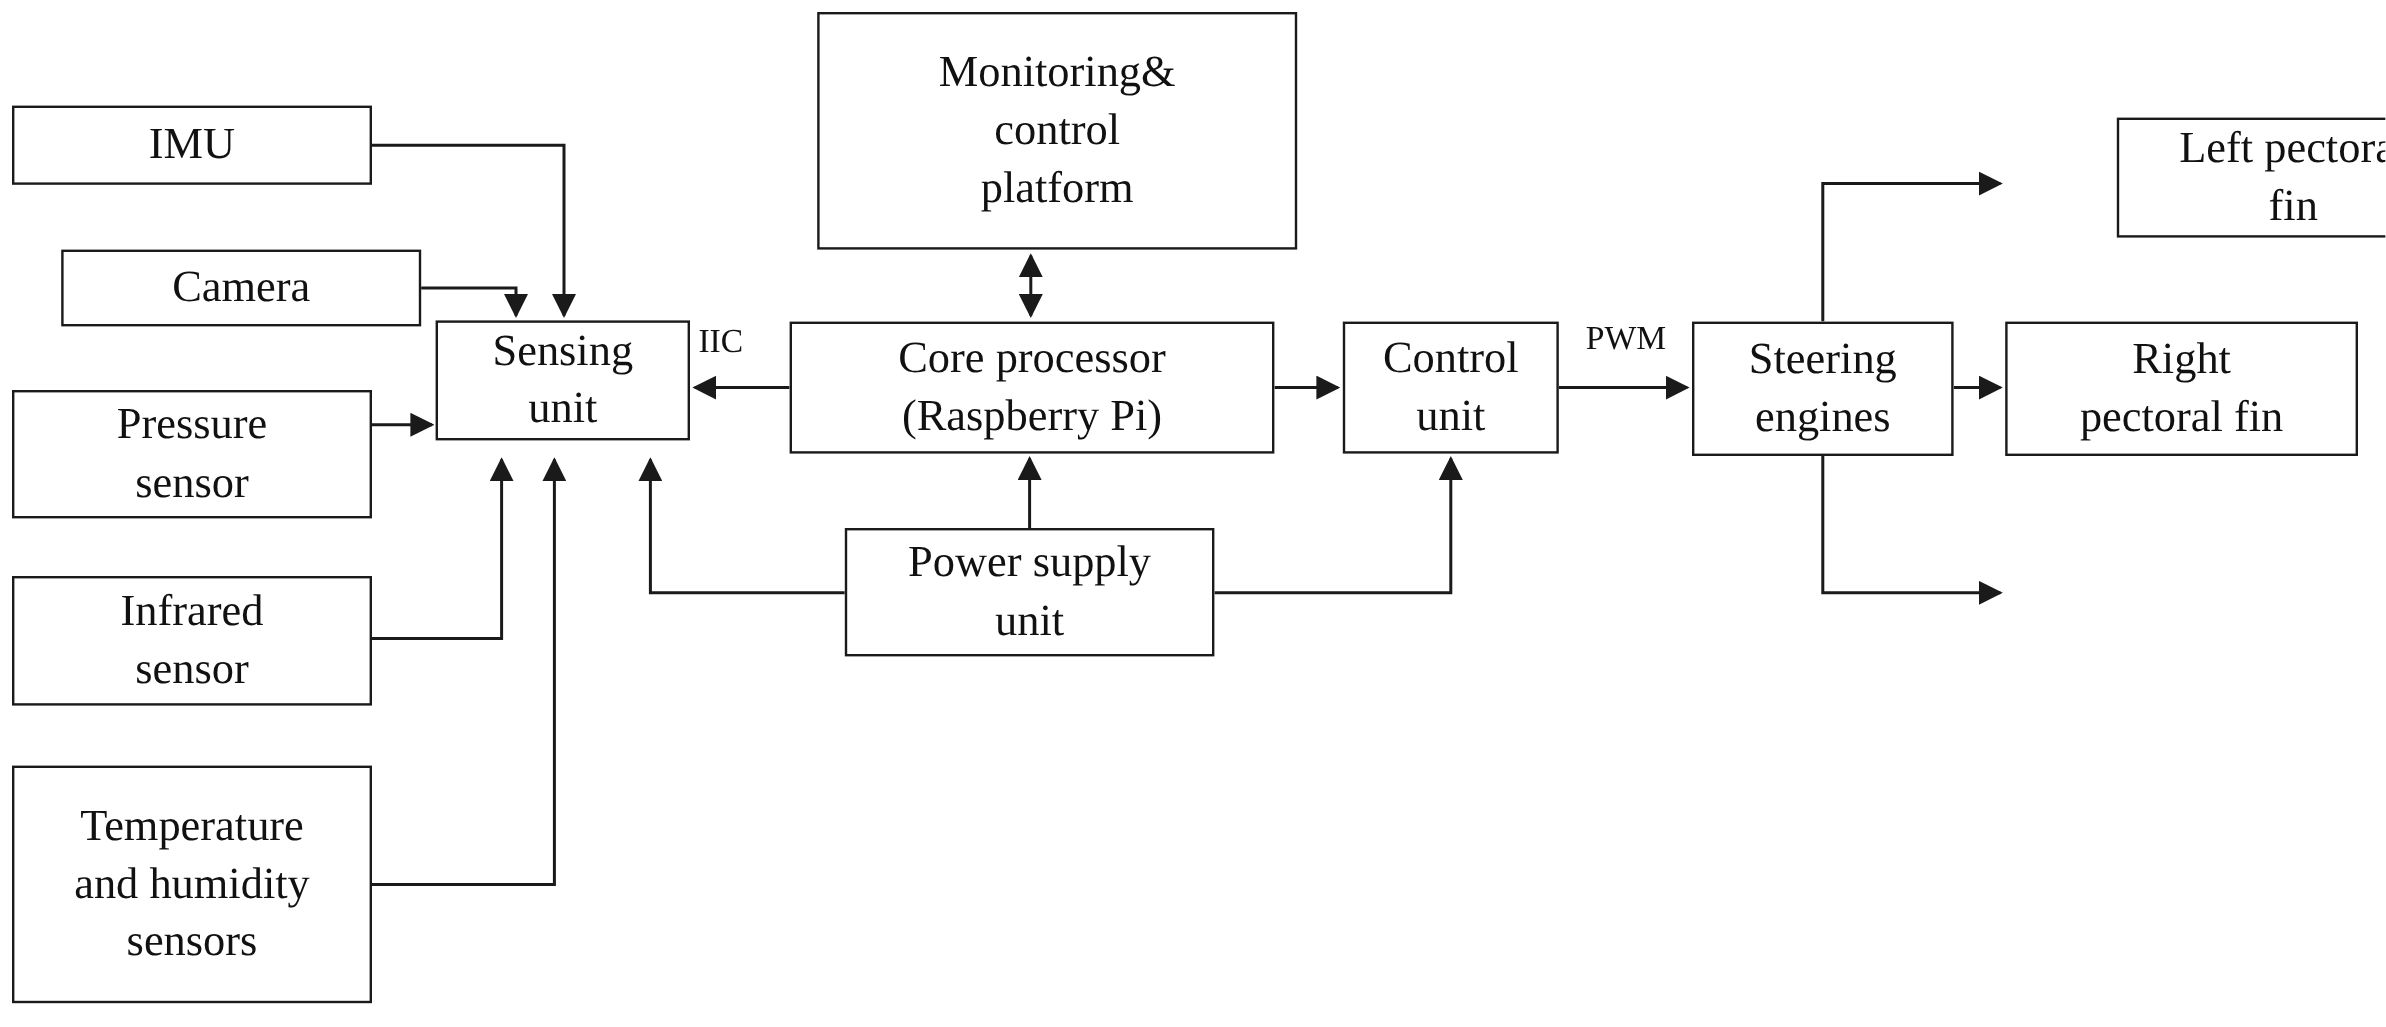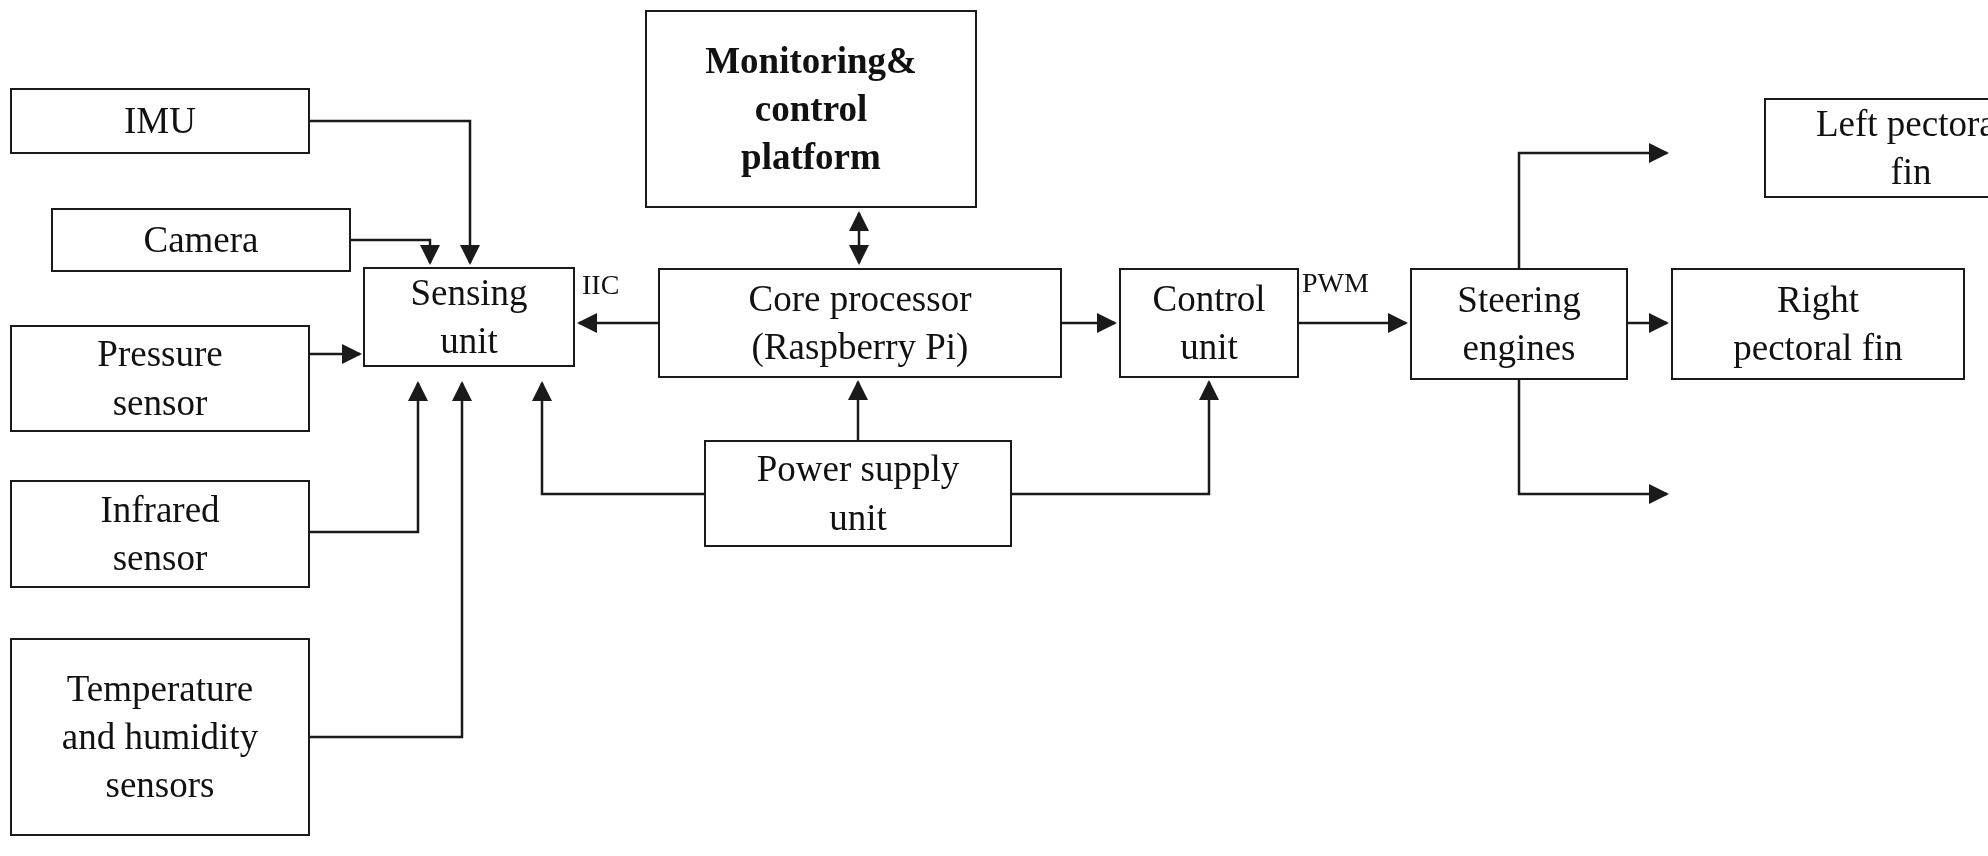--- a/index.html
+++ b/index.html
@@ -50,31 +50,31 @@
     stroke-width: 2.5;
   }
 
   
   #node-imu        { left: 10px;   top: 88px;  width: 300px; height: 66px;  }
   #node-camera     { left: 10px;   top: 208px; width: 300px; height: 64px; margin-left: 41px;  }
   #node-pressure   { left: 10px;   top: 325px; width: 300px; height: 107px; }
   #node-infrared   { left: 10px;   top: 480px; width: 300px; height: 108px; }
   #node-temp       { left: 10px;   top: 638px; width: 300px; height: 198px; }
   #node-sensing    { left: 363px;  top: 267px; width: 212px; height: 100px; }
-  #node-monitoring { left: 645px;  top: 10px;  width: 332px; height: 198px; font-weight: bold; }
+  #node-monitoring { left: 681px;  top: 10px;  width: 400px; height: 198px; }
   #node-core       { left: 658px;  top: 268px; width: 404px; height: 110px; }
   #node-control    { left: 1119px; top: 268px; width: 180px; height: 110px; }
   #node-power      { left: 704px;  top: 440px; width: 308px; height: 107px; }
   #node-steering   { left: 1410px; top: 268px; width: 218px; height: 112px; }
   #node-left-fin   { left: 1764px; top: 98px;  width: 294px; height: 100px; }
   #node-right-fin  { left: 1671px; top: 268px; width: 294px; height: 112px; }
   #node-caudal-fin { left: 1671px; top: 442px; width: 294px; height: 104px; }
 
   #label-iic { left: 582px;  top: 270px; }
-  #label-pwm { left: 1302px; top: 268px; width: 106px; text-align: left; }
+  #label-pwm { left: 1302px; top: 268px; width: 106px; text-align: center; }
 </style>
 </head>
 <body>
 
 <div id="canvas">
 
   <svg id="connector-layer" viewBox="0 0 1988 856" xmlns="http://www.w3.org/2000/svg">
     <defs>
       <marker id="arrow" viewBox="0 0 10 10" refX="9" refY="5" markerWidth="8" markerHeight="8" orient="auto-start-reverse">
         <path d="M0,0 L10,5 L0,10 z" fill="#1a1a1a"></path>

